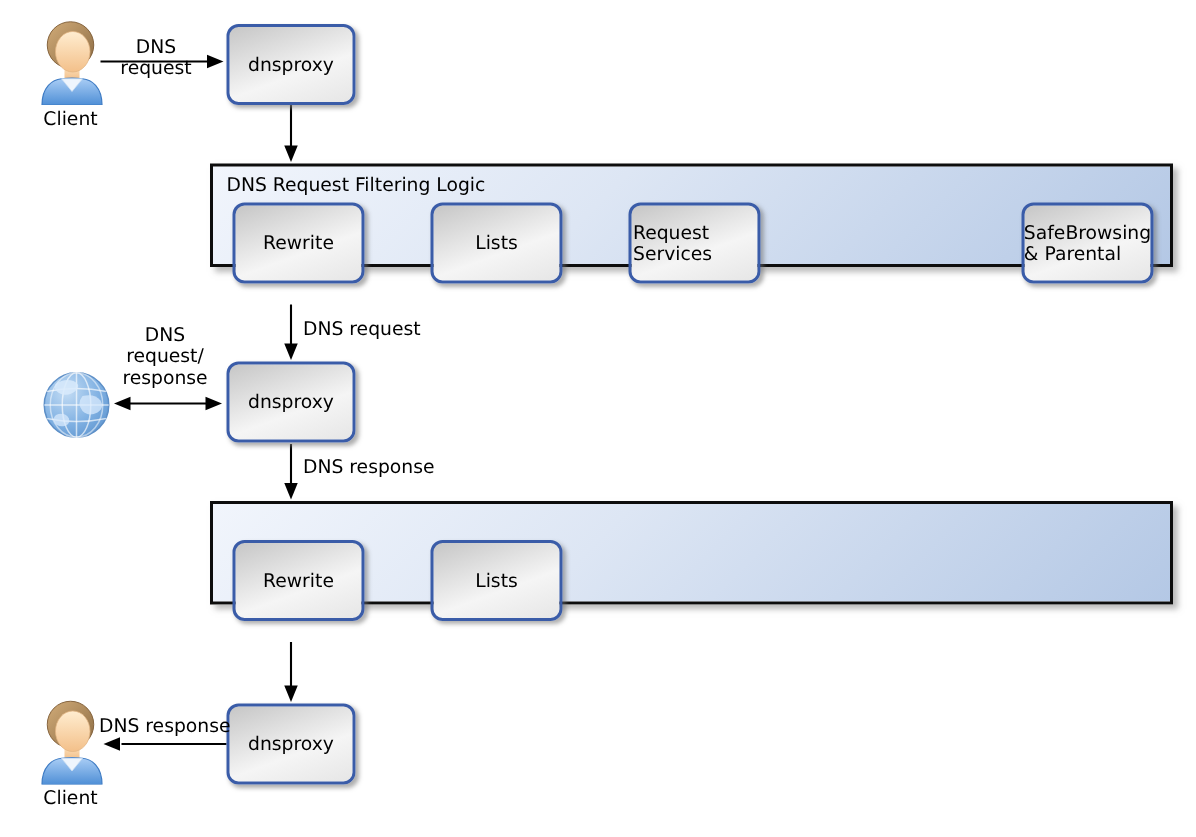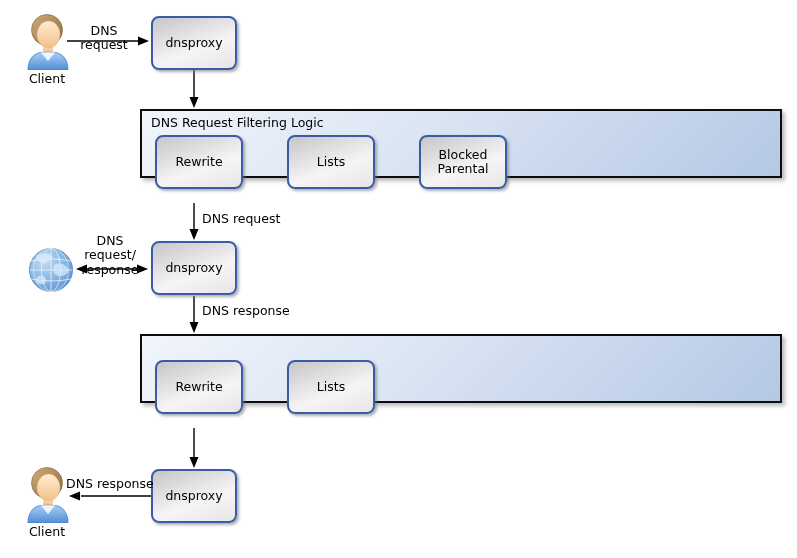--- a/index.html
+++ b/index.html
@@ -25,21 +25,21 @@
     background:linear-gradient(135deg,#f1f5fc 0%,#dde6f4 40%,#b4c8e5 100%);
     box-shadow:3px 3px 4px rgba(140,140,140,.6);z-index:1;
   }
   .container-title{position:absolute;left:9px;top:4px;white-space:nowrap;}
   .step{
     position:absolute;top:24px;width:88px;height:54px;box-sizing:border-box;
     border:2px solid #3a5ca8;border-radius:8px;
     background:linear-gradient(160deg,#c6c6c6 0%,#f5f5f5 60%,#e6e6e6 100%);
     box-shadow:2px 2px 3px rgba(110,110,110,.55);
     display:flex;align-items:center;justify-content:center;
-    text-align:center;line-height:1.15;padding:0 1px;
+    line-height:1.15;padding:0 1px;
   }
   .lbl{position:absolute;white-space:pre-line;line-height:1.14;z-index:3;}
   .lbl.center{text-align:center;}
   .icon-wrap{position:absolute;z-index:2;}
 </style>
 </head>
 <body>
 
 <div class="canvas">
 
@@ -125,26 +125,27 @@
   <div class="lbl center" style="left:18px;top:72px;width:58px">Client</div>
 
   <div class="node" style="left:151px;top:16px">dnsproxy</div>
 
   <div class="lbl center" style="left:66px;top:24px;width:76px">DNS request</div>
 
   <div class="container-box" style="left:140px;top:109px">
     <div class="container-title">DNS Request Filtering Logic</div>
     <div class="step" style="left:13px">Rewrite</div>
     <div class="step" style="left:145px">Lists</div>
-    <div class="step" style="left:277px">Blocked Parental</div>
+    <div class="step" style="left:277px">Request Services</div>
+    <div class="step" style="left:539px">SafeBrowsing &amp; Parental</div>
   </div>
 
   <div class="lbl" style="left:202px;top:212px">DNS request</div>
 
-  <div class="lbl center" style="left:72px;top:234px;width:76px">DNS
+  <div class="lbl center" style="left:72px;top:216px;width:76px">DNS
 request/
 response</div>
 
   <div class="icon-wrap" style="left:27px;top:246px">
     <svg width="48" height="48" viewBox="0 0 48 48">
       <defs>
         <radialGradient id="globeG" cx="0.35" cy="0.3" r="0.85">
           <stop offset="0" stop-color="#c3dcf4"></stop>
             <stop offset="0.6" stop-color="#7fb0e2"></stop>
             <stop offset="1" stop-color="#5b92cd"></stop>

